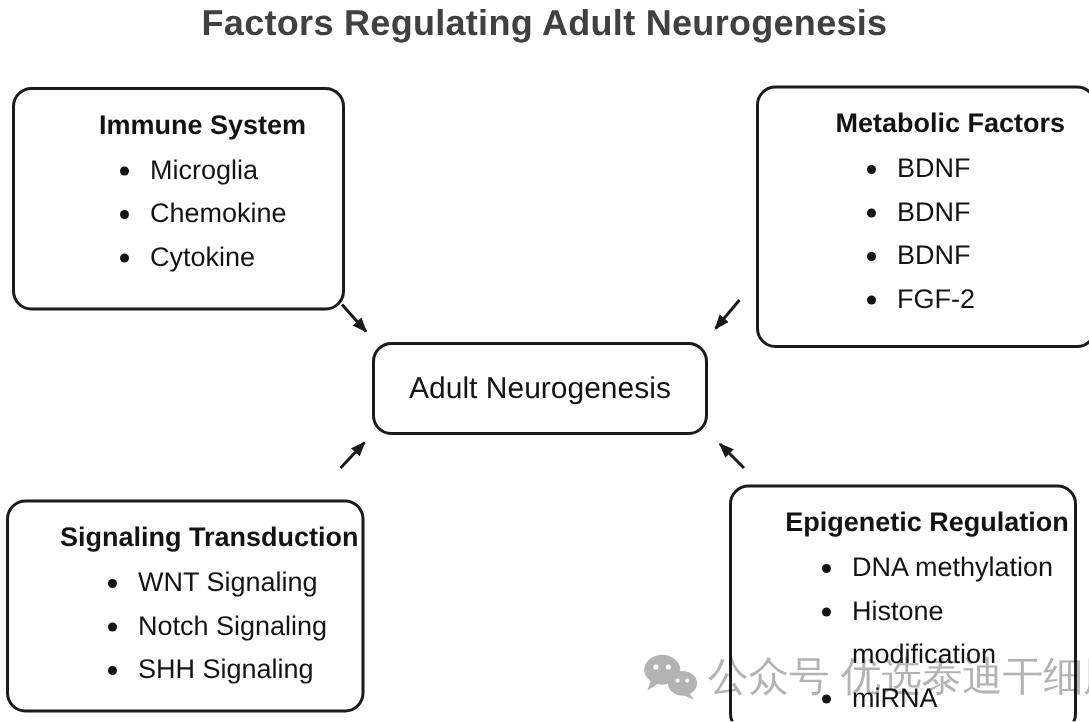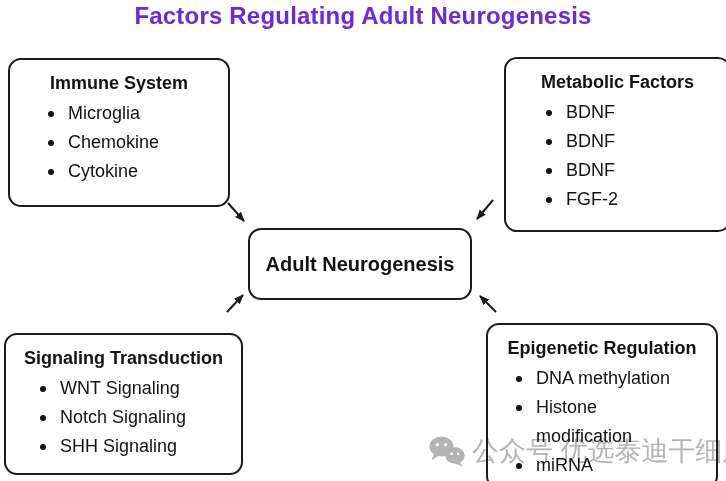--- a/index.html
+++ b/index.html
@@ -14,35 +14,36 @@
     overflow: hidden;
   }
   .page-title {
     position: absolute;
     top: 2px; left: 0; right: 0;
     margin: 0;
     text-align: center;
     font-size: 24px;
     font-weight: 700;
     letter-spacing: 0.2px;
-    color: #6d28d9;
+    color: #404040;
   }
   .arrows-layer {
     position: absolute;
     top: 0; left: 0;
     width: 726px; height: 481px;
     z-index: 1;
     pointer-events: none;
   }
   .fbox {
     position: absolute;
     background: #ffffff;
     border: 2px solid #1b1b1b;
     border-radius: 13px;
     z-index: 2;
+    padding-left: 32px;
   }
   .fbox .box-title {
     text-align: center;
     font-weight: 700;
     font-size: 18px;
     margin-top: 13px;
     white-space: nowrap;
   }
   .fbox ul {
     list-style: none;
@@ -68,26 +69,26 @@
   .box-metabolic  { left: 504px; top: 57px;  width: 227px; height: 175px; }
   .box-metabolic ul  { padding-left: 40px; }
   .box-signaling  { left: 4px;   top: 308px; width: 239px; height: 142px; margin-top: 25px; }
   .box-signaling ul  { padding-left: 34px; }
   .box-epigenetic { left: 486px; top: 307px; width: 232px; height: 166px; margin-top: 16px; }
   .box-epigenetic ul { padding-left: 28px; }
   .box-epigenetic li .li-text { max-width: 158px; }
   .center-node {
     position: absolute;
     left: 248px; top: 228px;
-    width: 224px; height: 72px;
+    width: 224px; height: 62px;
     display: flex;
     align-items: center;
     justify-content: center;
     font-size: 20px;
-    font-weight: 700;
+    font-weight: 400;
     background: #ffffff;
     border: 2px solid #1b1b1b;
     border-radius: 13px;
     z-index: 2;
   }
   .watermark {
     position: absolute;
     left: 428px; top: 435px;
     display: flex;
     align-items: center;

